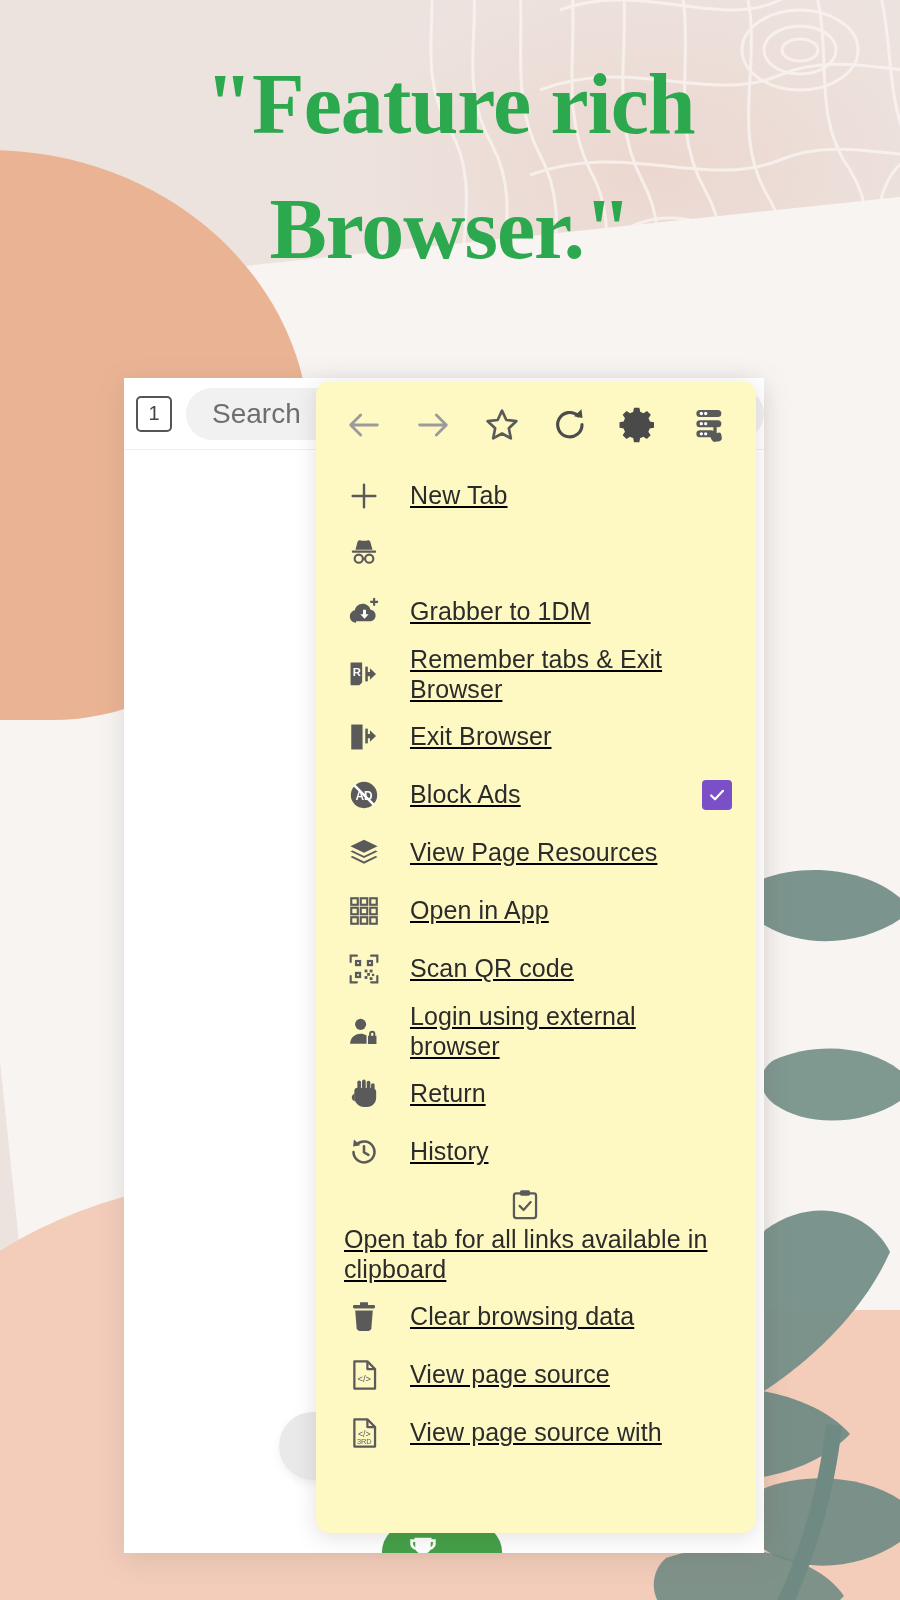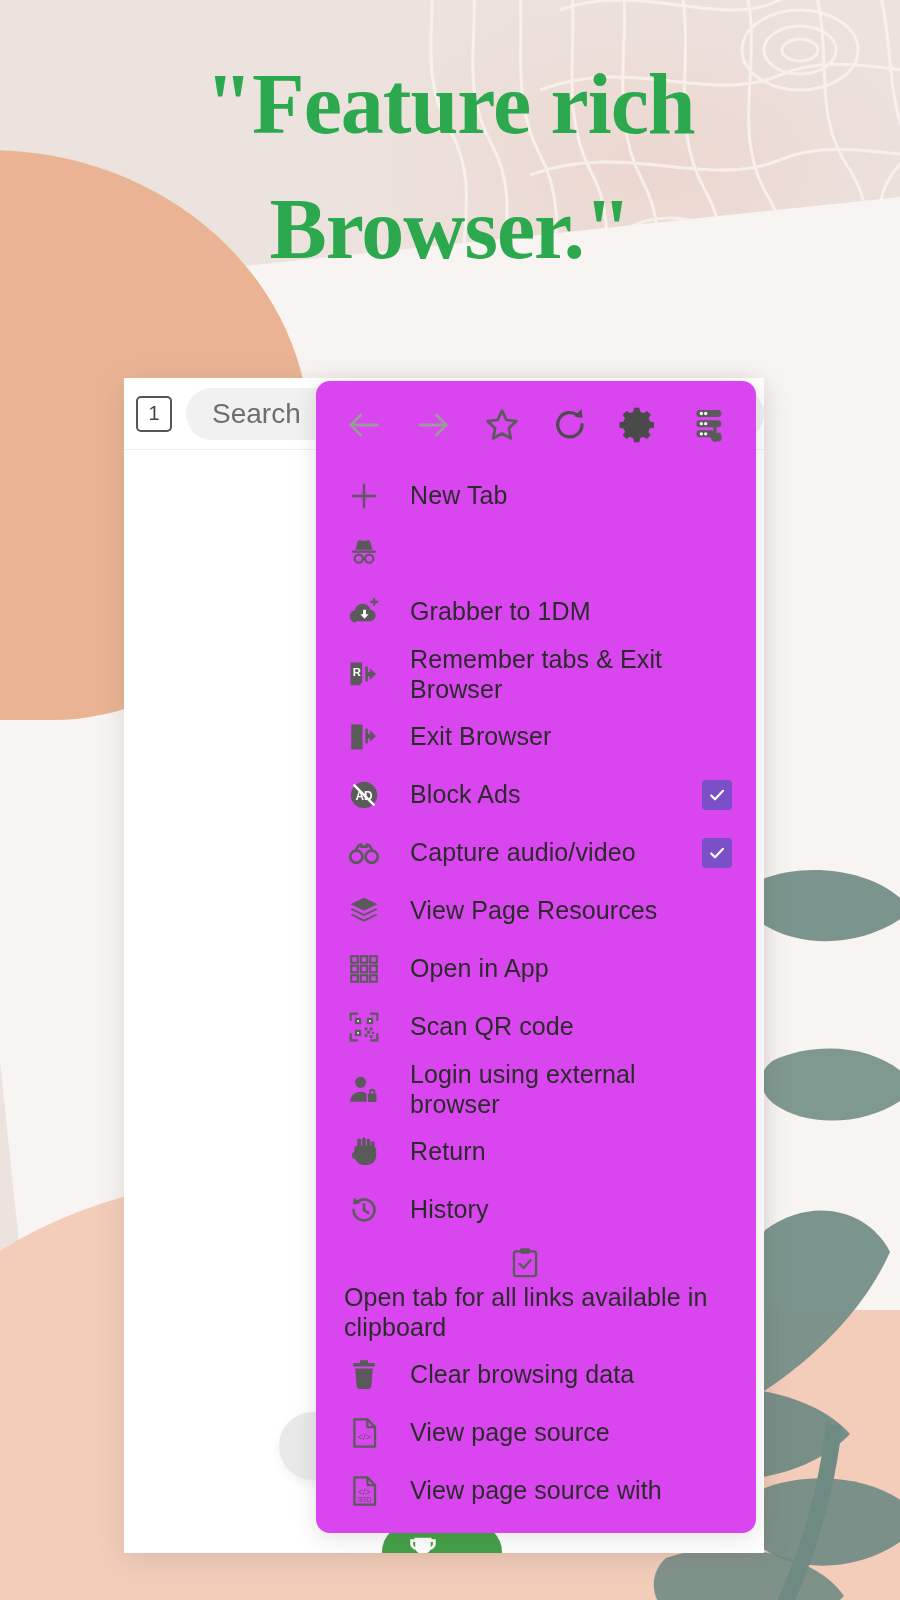--- a/index.html
+++ b/index.html
@@ -187,25 +187,26 @@
     z-index: 9;
   }
 
   
   .menu-card {
     position: absolute;
     left: 316px;
     top: 381px;
     width: 440px;
     height: 1152px;
-    background: #d946ef;
+    background: #fef9c3;
     border-radius: 14px;
     box-shadow: 0 4px 22px rgba(90,70,65,.17);
     z-index: 20;
     overflow: hidden;
+    text-decoration: underline;
   }
 
   .menu-toolbar {
     display: flex;
     align-items: center;
     justify-content: space-between;
     padding: 22px 26px 14px 26px;
   }
   .menu-toolbar .tb-btn {
     width: 44px; height: 44px;
@@ -469,38 +470,20 @@
           </svg>
         </span>
         <span class="mi-label">Block Ads</span>
         <span class="mi-check">
           <svg width="20" height="20" viewBox="0 0 24 24">
               <path d="M5 12.6l4.6 4.6L19.2 7" stroke="#FFFFFF" stroke-width="2.6" fill="none" stroke-linecap="round" stroke-linejoin="round"></path>
             </svg>
         </span>
       </div>
 
-      <div class="menu-item">
-        <span class="mi-icon">
-          <svg width="34" height="34" viewBox="0 0 24 24">
-            <g fill="none" stroke="#5A5A5A" stroke-width="1.9">
-              <circle cx="6.6" cy="14.6" r="4.3"></circle>
-              <circle cx="17.4" cy="14.6" r="4.3"></circle>
-              <path d="M6.2 10.6 C7.2 7.4 8.6 6 10 6 M17.8 10.6 C16.8 7.4 15.4 6 14 6" stroke-linecap="round"></path>
-              <path d="M10 7.5h4" stroke-linecap="round"></path>
-            </g>
-          </svg>
-        </span>
-        <span class="mi-label">Capture audio/video</span>
-        <span class="mi-check">
-          <svg width="20" height="20" viewBox="0 0 24 24">
-              <path d="M5 12.6l4.6 4.6L19.2 7" stroke="#FFFFFF" stroke-width="2.6" fill="none" stroke-linecap="round" stroke-linejoin="round"></path>
-            </svg>
-        </span>
-      </div>
 
       <div class="menu-item">
         <span class="mi-icon">
           <svg width="34" height="34" viewBox="0 0 24 24">
             <g fill="#5A5A5A">
               <path d="M12 2.6l9.6 4.6L12 11.8 2.4 7.2z"></path>
               <path d="M12 14.1L3.9 10.2 2.4 11l9.6 4.6L21.6 11l-1.5-.8z"></path>
               <path d="M12 18L3.9 14.1l-1.5.8L12 19.5l9.6-4.6-1.5-.8z"></path>
             </g>
           </svg>

